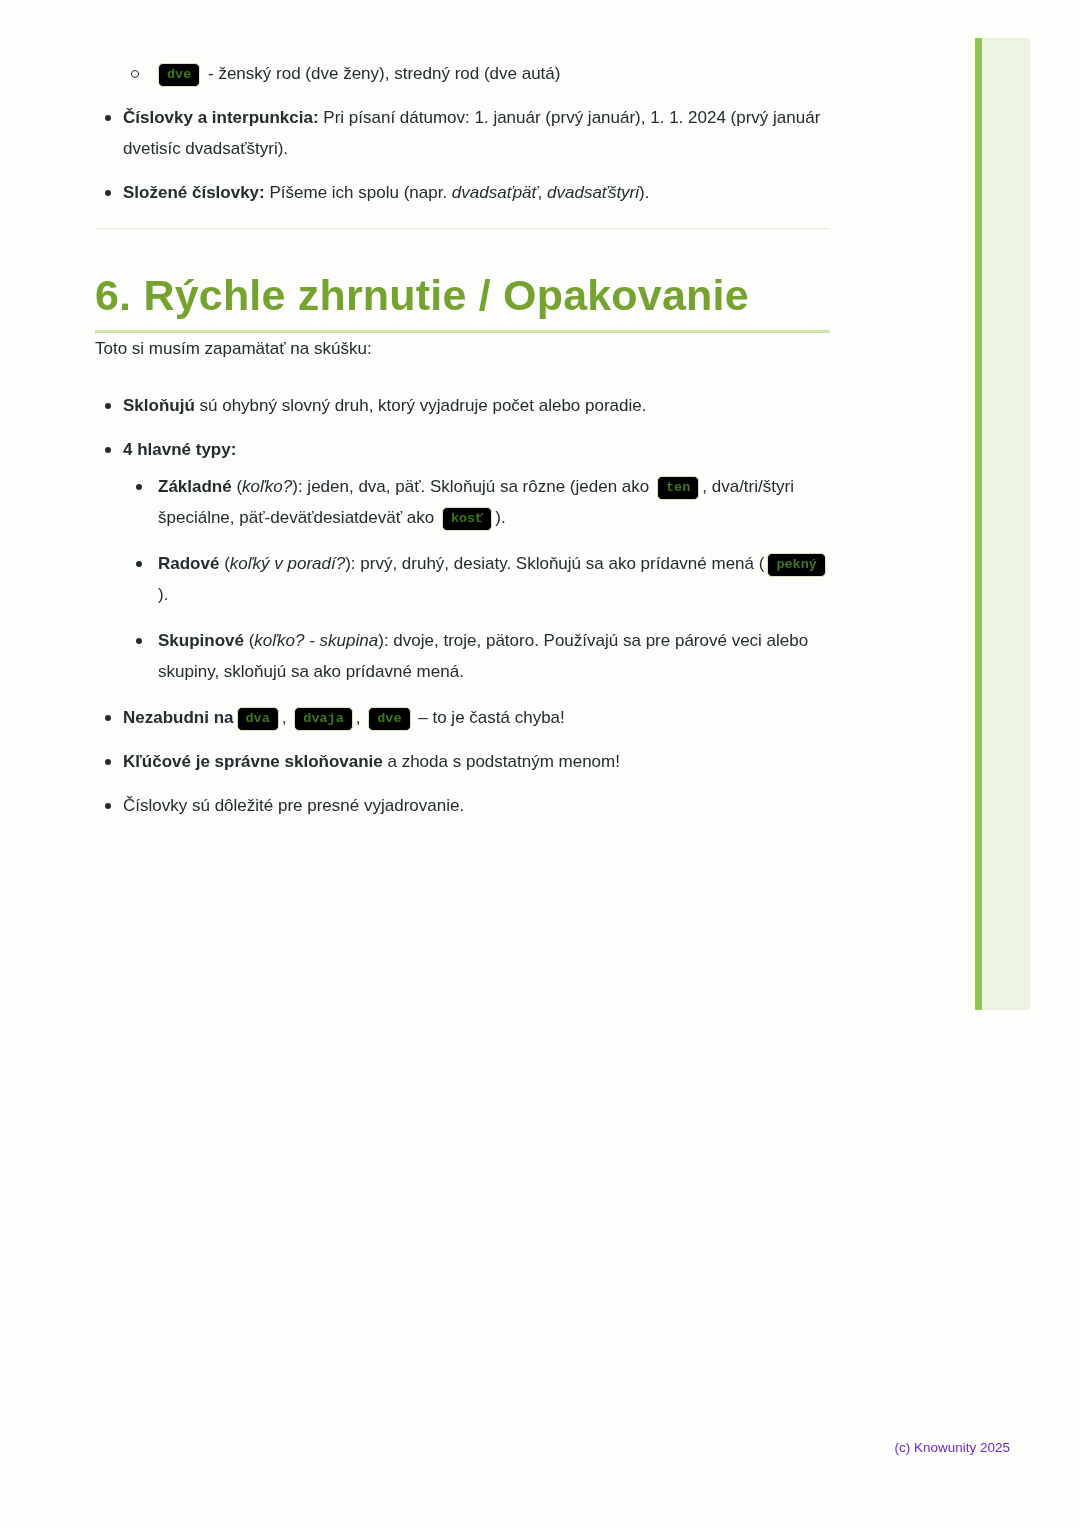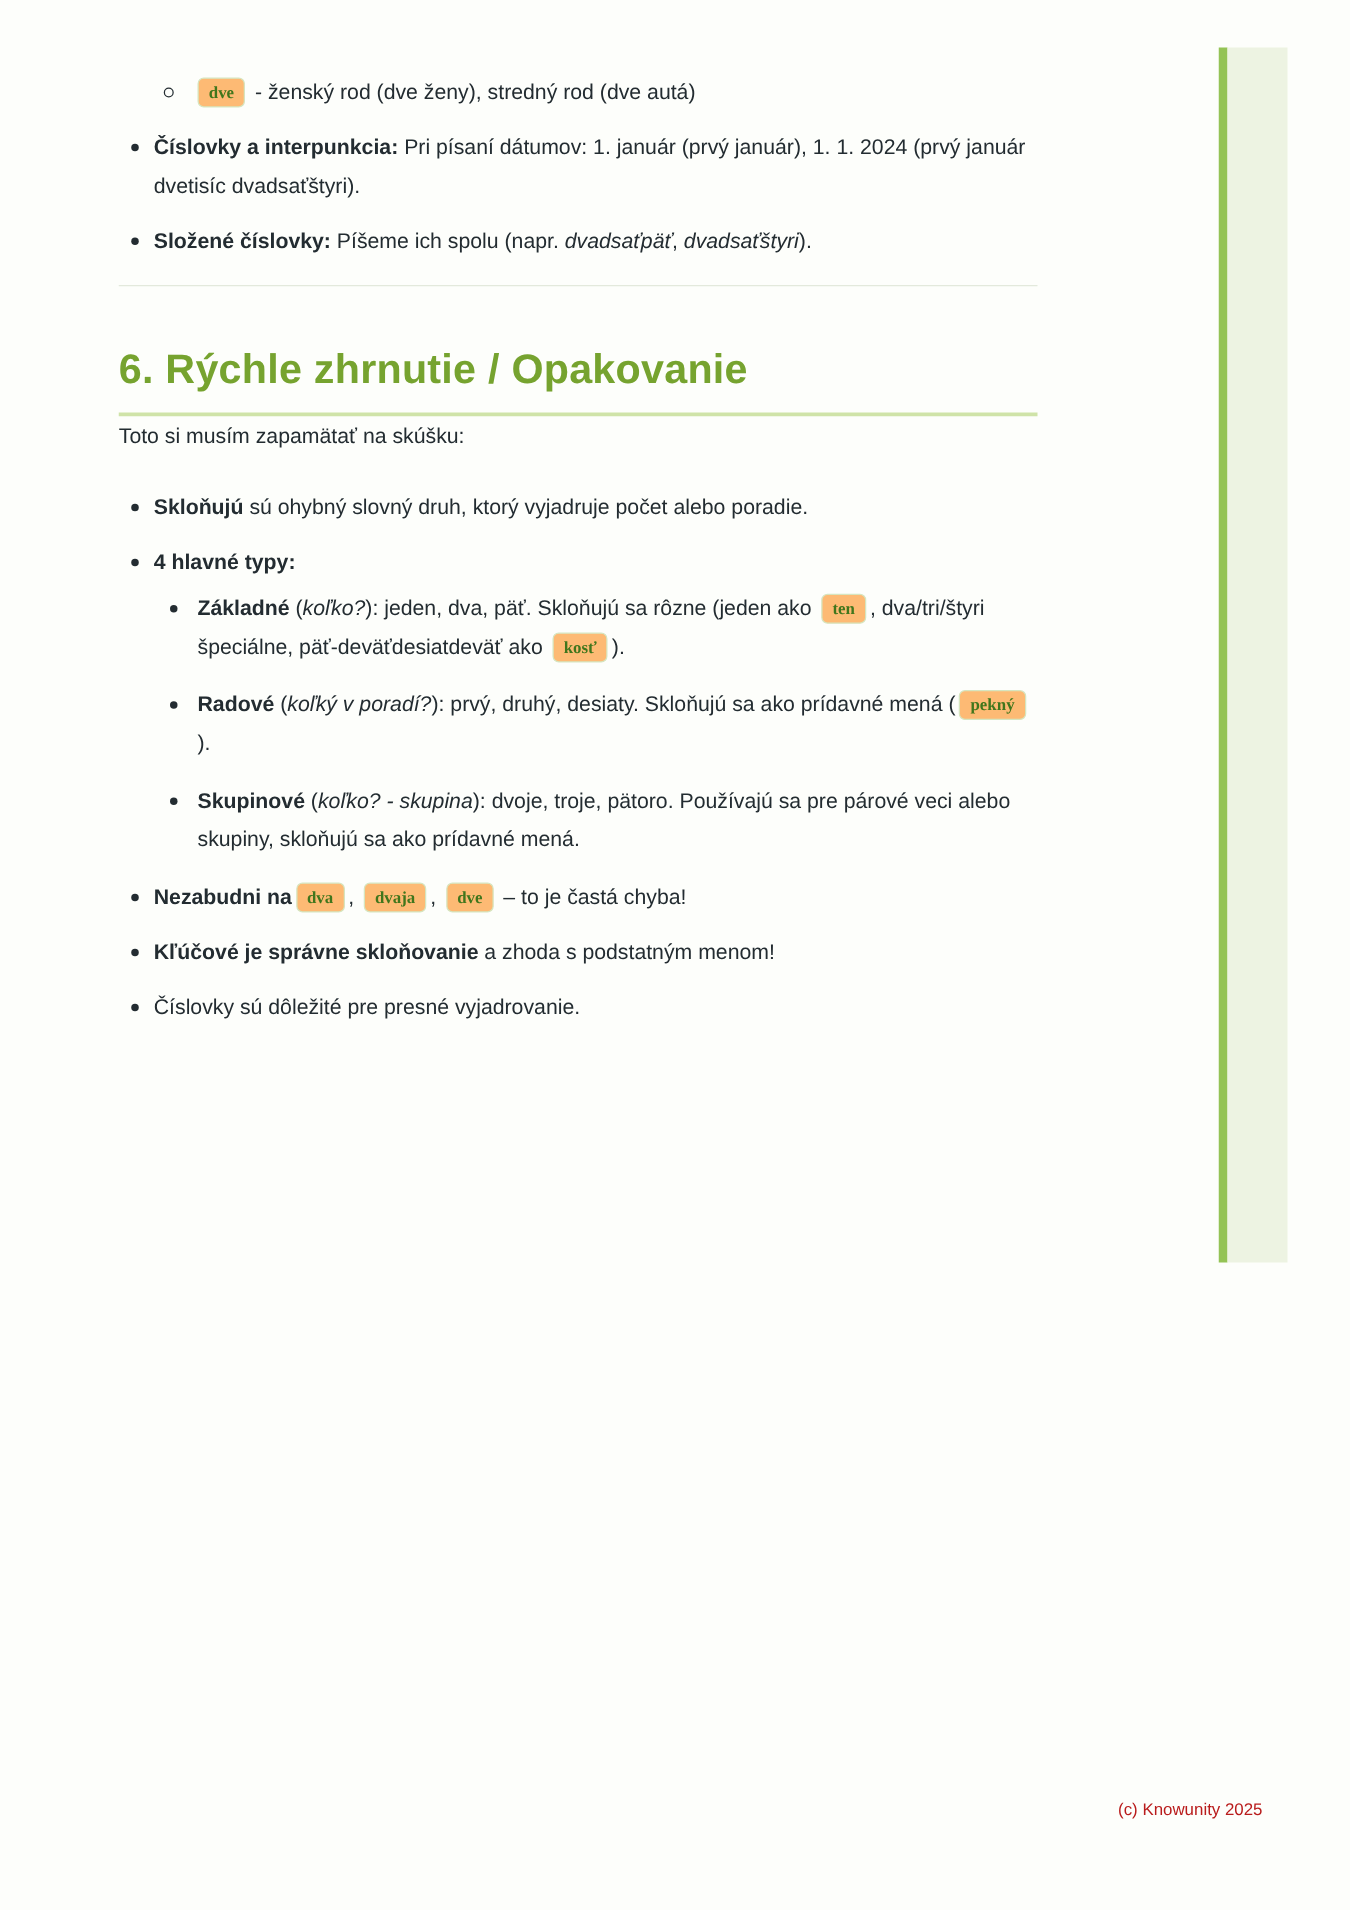--- a/index.html
+++ b/index.html
@@ -35,36 +35,36 @@
     left: 36px; top: 12px; width: 6px; height: 6px;
     background: transparent; border: 1.6px solid #232c31;
   }
   .sub { margin-top: 6px; }
   .sub li { padding-left: 35px; margin-bottom: 15px; }
   .sub li::before { left: 13px; }
   b { font-weight: bold; }
   i { font-style: italic; }
   .chip {
     display: inline-block; padding: 0 8px; margin: 0 3px;
-    background: #fdba74; border: 1px solid #d6e5bf; border-radius: 5px;
-    font-family: Liberation Serif, serif;
+    background: #000000; border: 1px solid #d6e5bf; border-radius: 5px;
+    font-family: Liberation Mono, monospace;
     font-size: 13.5px; font-weight: bold; color: #40761c;
     line-height: 22px; vertical-align: 1px; white-space: nowrap;
   }
   .divider { border: none; border-top: 1px solid #e3e9dc; margin-top: 20px; }
   h2 {
-    margin-top: 46px; font-size: 33px; line-height: 40px;
+    margin-top: 46px; font-size: 43px; line-height: 40px;
     color: #76a32f; padding-bottom: 15px; border-bottom: 3px solid #cfe3a8;
     letter-spacing: 0.2px;
   }
   .intro { }
   .list-c { margin-top: 26px; }
   .footer {
     position: absolute; right: 70px; top: 1440px;
-    font-size: 13.5px; color: #b91c1c;
+    font-size: 13.5px; color: #6d28d9;
   }
 </style>
 </head>
 <body>
 
 <div class="doc">
   <div class="side-stripe"></div>
   <div class="side-band"></div>
 
   <div class="content">

